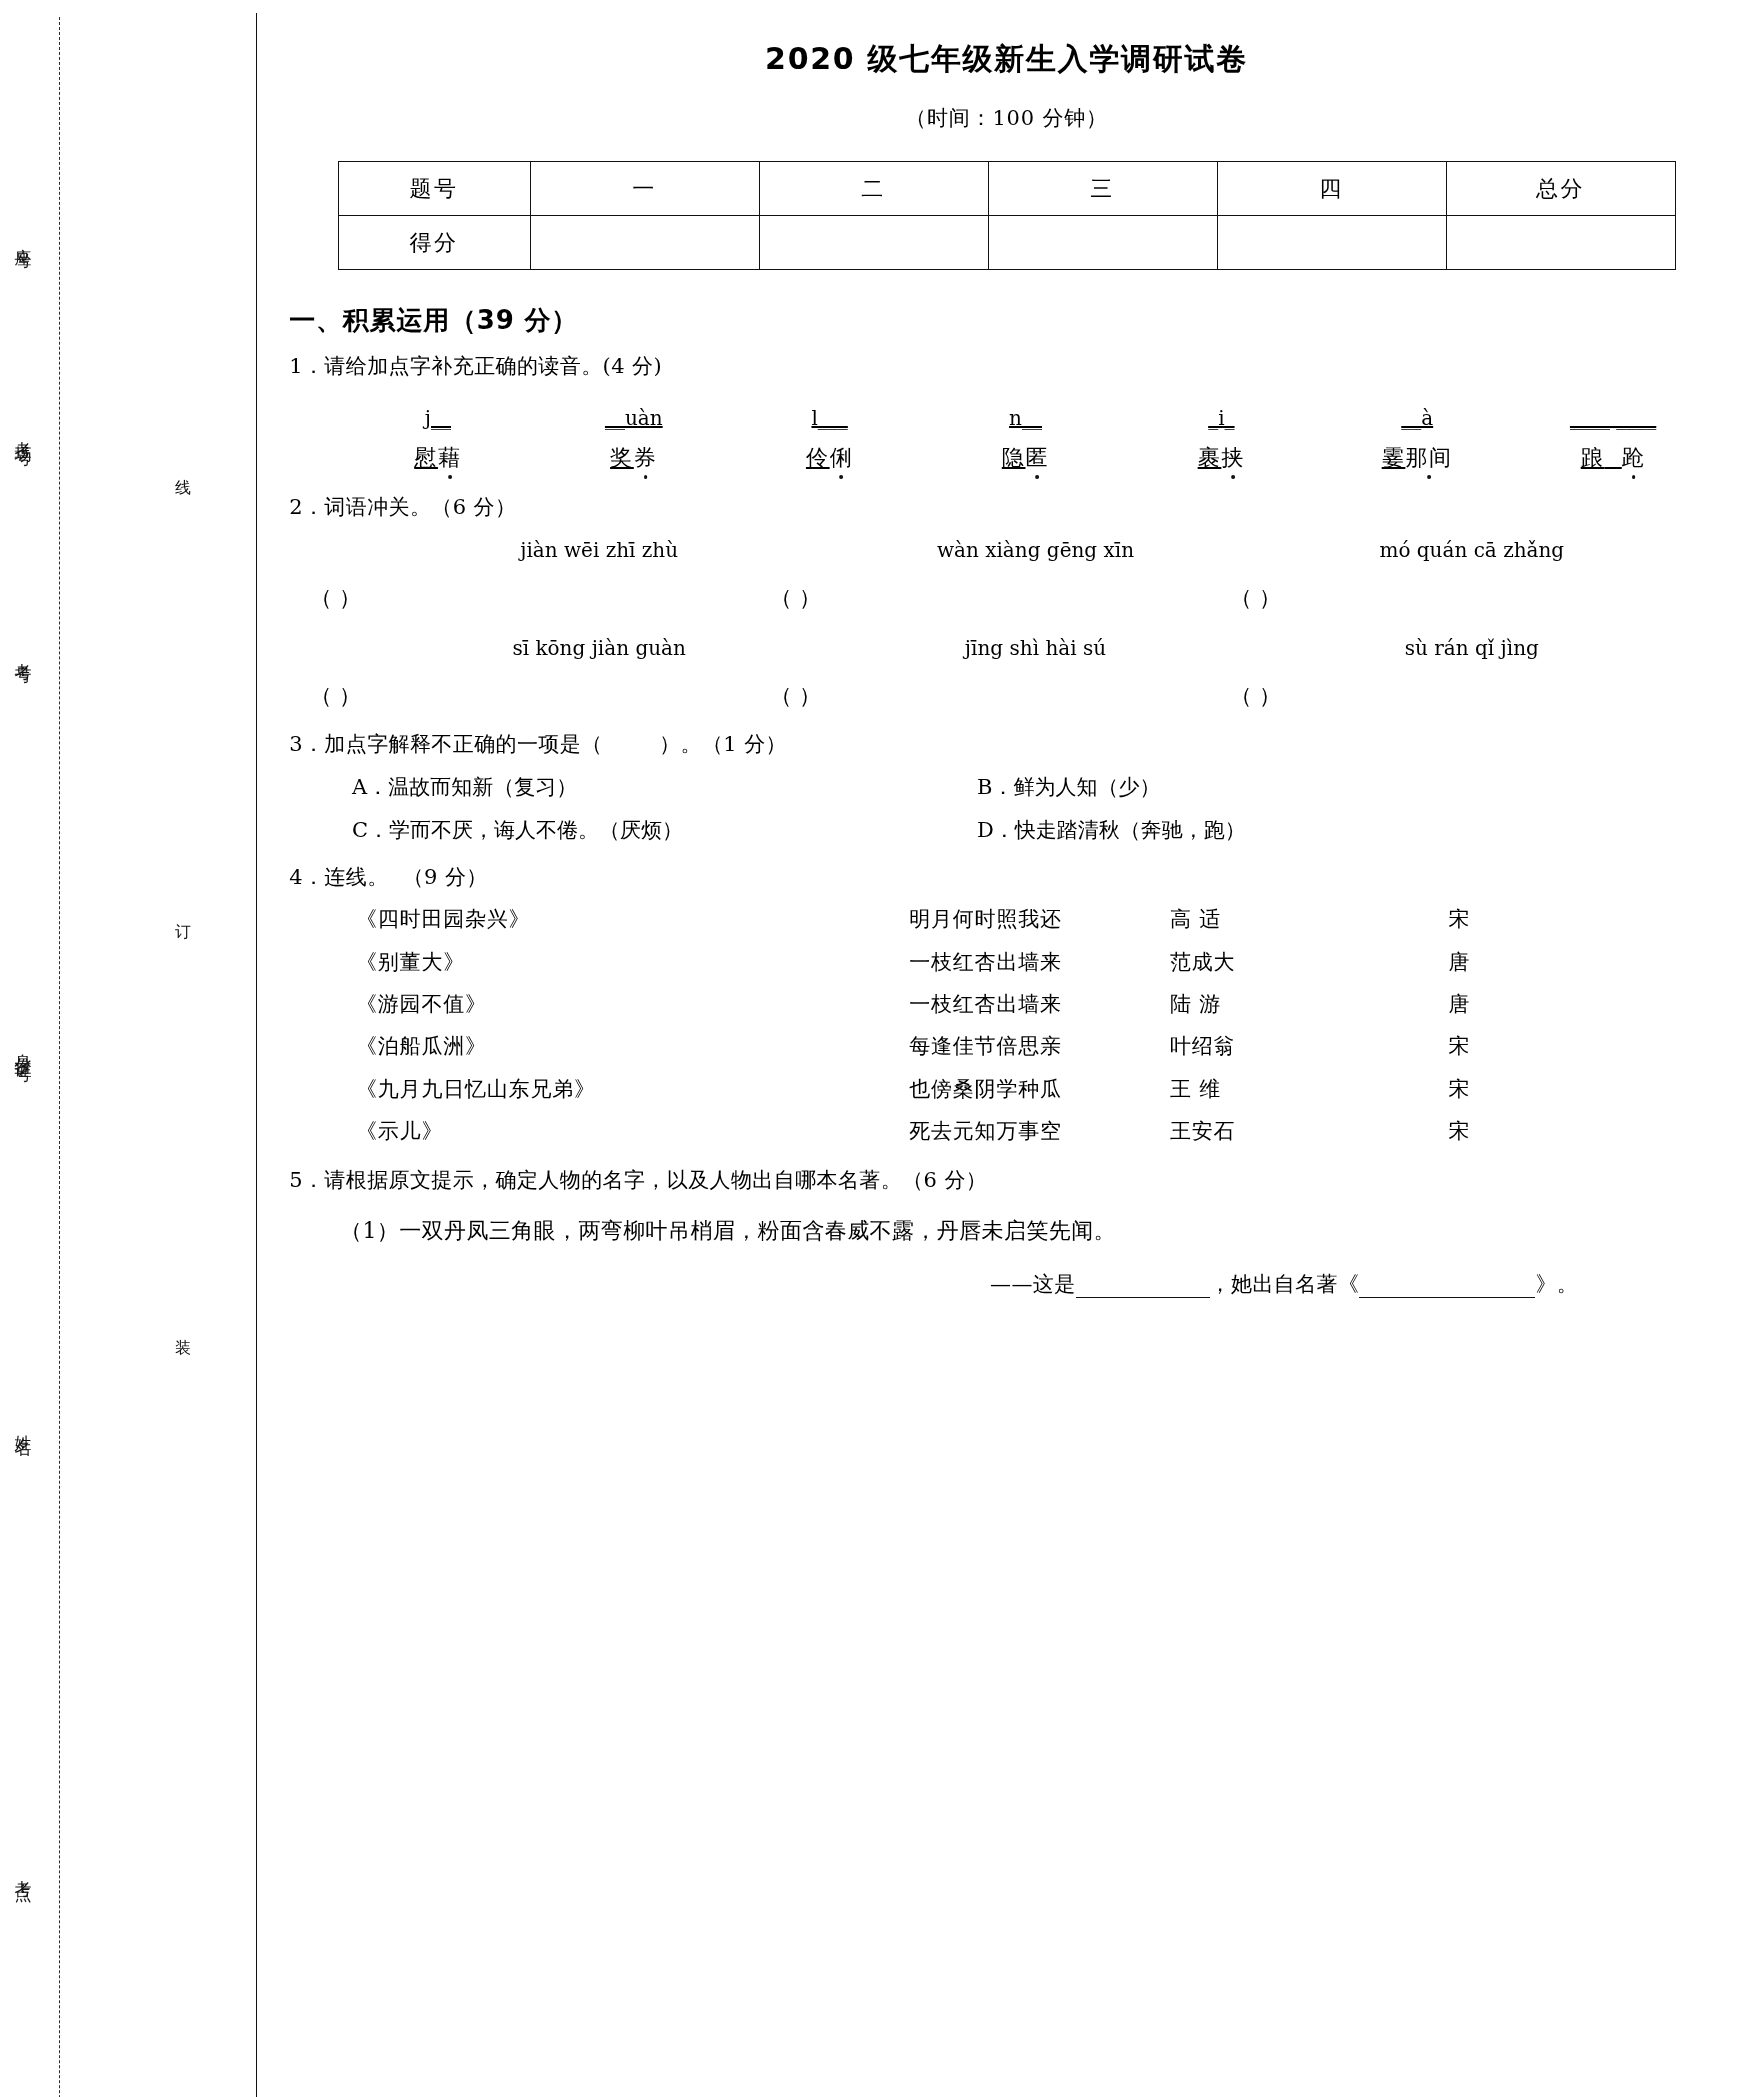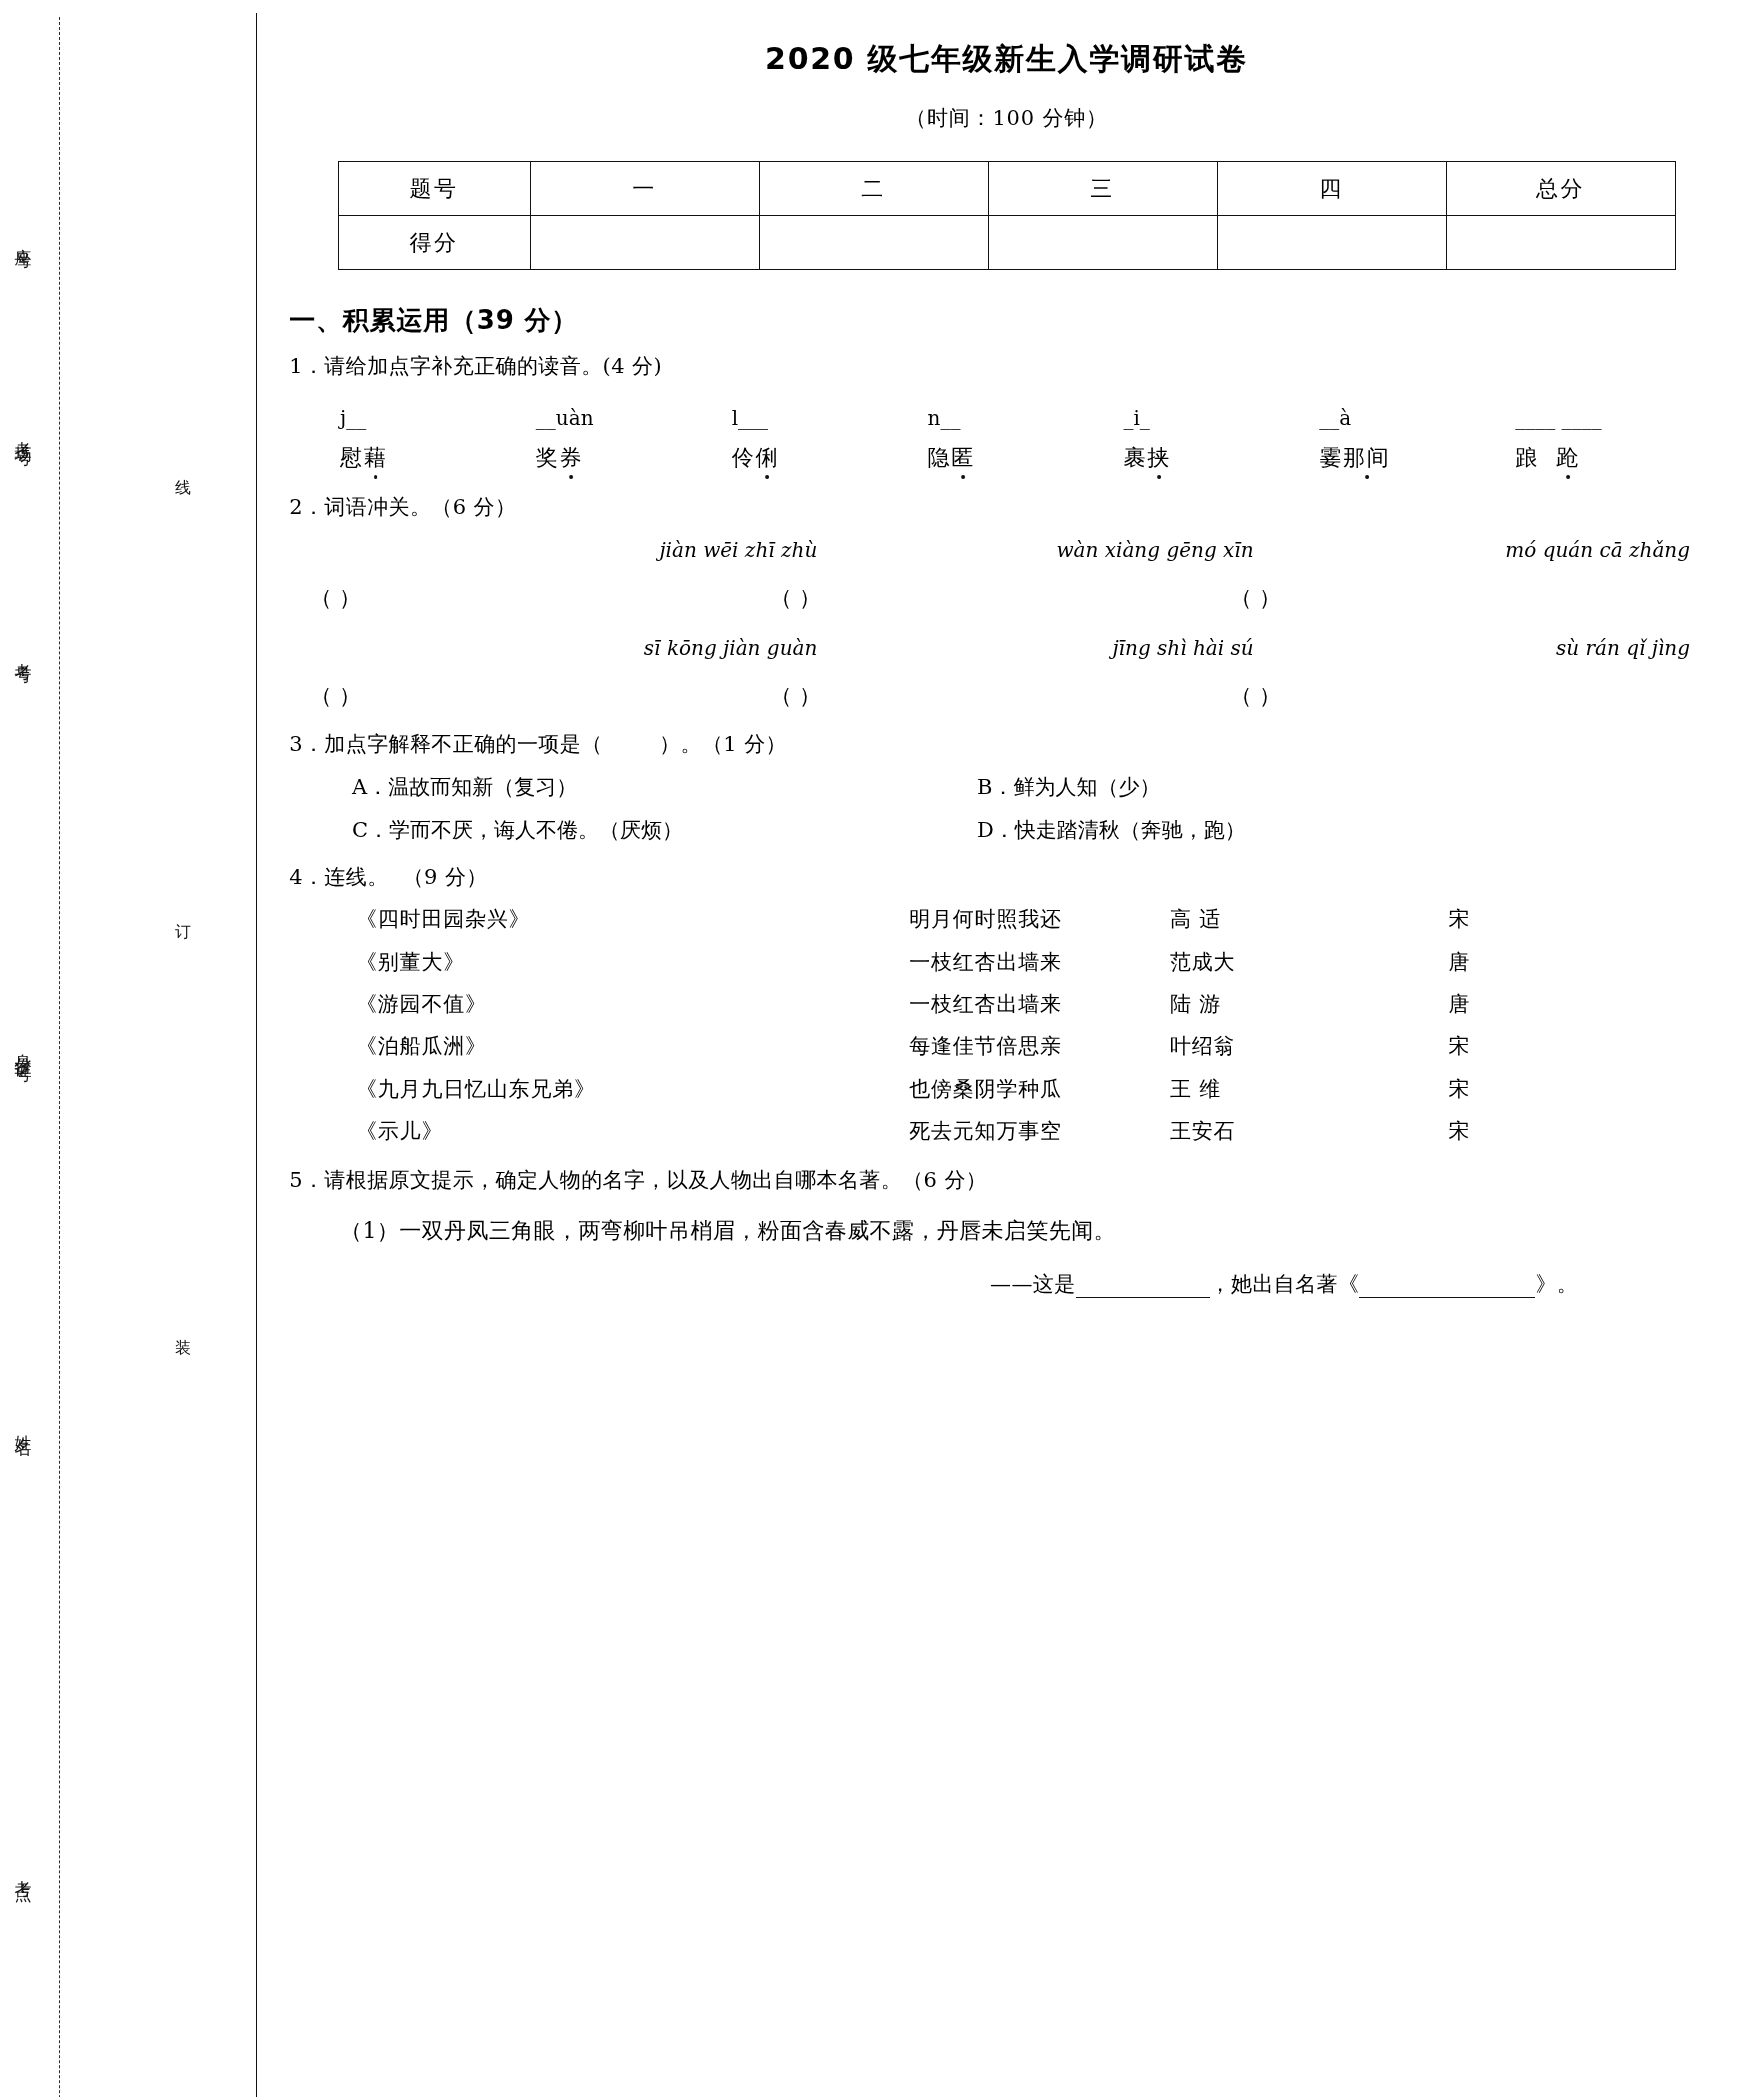--- a/index.html
+++ b/index.html
@@ -146,33 +146,34 @@
   
   .pyrow, .hzrow {
     display: flex;
     padding-left: 55px;
     padding-right: 17px;
   }
   .pyrow { margin-top: 26px; font-size: 20px; }
   .hzrow { margin-top: 12.6px; font-size: 22px; letter-spacing: 1.7px; }
   .pyrow > div, .hzrow > div {
     flex: 1 1 0;
-    text-align: left;
+    text-align: center;
     white-space: nowrap;
+    text-decoration: underline;
   }
 
   
   .idiom-py {
     display: flex;
     padding-left: 96px;
     padding-right: 38px;
     font-size: 20px;
     margin-top: 17px;
   }
-  .idiom-py > div { flex: 1 1 0; text-align: right; white-space: nowrap; font-style: italic; }
+  .idiom-py > div { flex: 1 1 0; text-align: center; white-space: nowrap; }
   .idiom-brackets {
     display: flex;
     padding-left: 25px;
     padding-right: 38px;
     font-size: 22px;
     margin-top: 21px;
   }
   .idiom-brackets > div { flex: 1 1 0; text-align: left; white-space: nowrap; }
 
   

